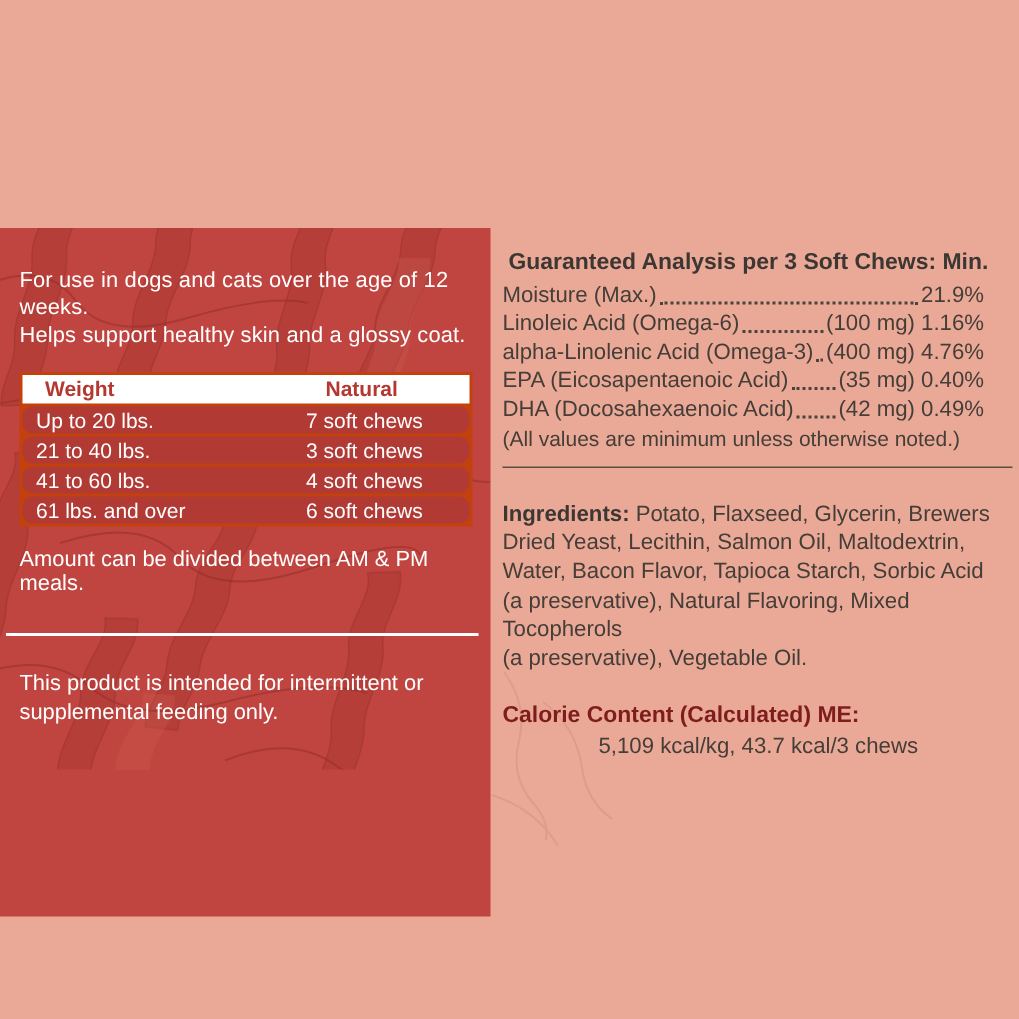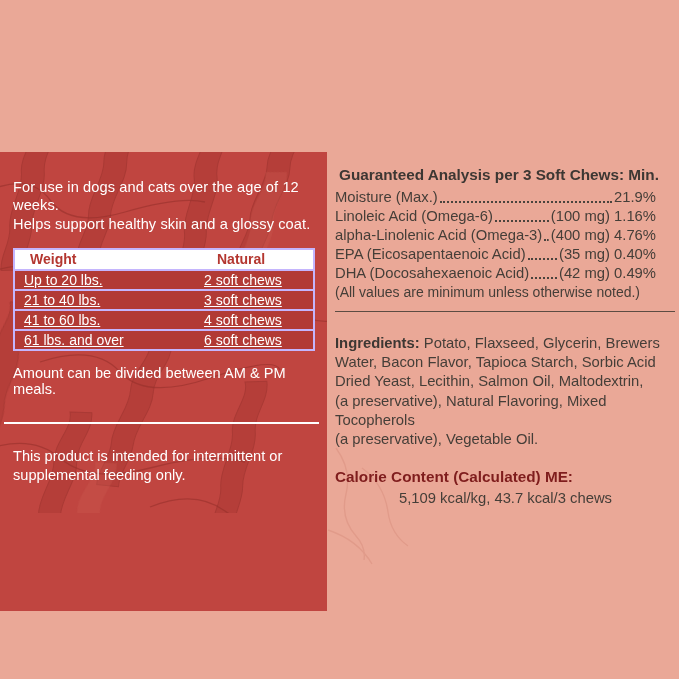--- a/index.html
+++ b/index.html
@@ -16,26 +16,26 @@
     position:absolute;left:0;top:152px;width:327px;height:459px;
     background:#c04540;overflow:hidden;color:#fff;z-index:1;
   }
   .bacon-decor{position:absolute;left:0;top:0;z-index:0;}
   .red-content{position:relative;z-index:1;padding:11px 12px 0 13px;}
   .intro{font-size:14.6px;line-height:18.5px;letter-spacing:.1px;}
   .intro span{display:block;}
   .feeding-heading{
     margin:16px 0 0;font-size:17px;font-weight:bold;letter-spacing:.4px;
   }
-  .feed-table{margin-top:6px;background:#c4b5fd;padding:2px;width:298px;text-decoration:underline;}
+  .feed-table{margin-top:6px;background:#c2410c;padding:2px;width:298px;}
   .ft-row{display:flex;align-items:center;font-size:14px;}
   .ft-head{background:#fff;color:#b43730;font-weight:bold;height:19px;}
   .ft-head .c1{padding-left:15px;}
   .ft-head .c2{padding-left:13px;}
-  .ft-data{background:#b23a35;color:#fff;height:17.5px;margin-top:2.5px;}
+  .ft-data{background:#b23a35;color:#fff;height:17.5px;margin-top:2.5px;border-radius:7px;}
   .ft-data .c1{padding-left:9px;}
   .c1{width:189px;box-sizing:border-box;}
   .c2{flex:1;}
   .split-note{margin:14px 0 0;font-size:14.6px;}
   .white-divider{
     margin:25px 0 0 -9px;width:315px;height:0;
     border:none;border-top:2px solid #ffffff;
   }
   .disclaimer{margin:23px 0 0;font-size:14.6px;line-height:19px;}
   .disclaimer span{display:block;}
@@ -113,21 +113,21 @@
       </p>
 
 
       <div class="feed-table">
         <div class="ft-row ft-head">
           <div class="c1">Weight</div>
           <div class="c2">Natural</div>
         </div>
         <div class="ft-row ft-data">
           <div class="c1">Up to 20 lbs.</div>
-          <div class="c2">2 soft chews</div>
+          <div class="c2">7 soft chews</div>
         </div>
         <div class="ft-row ft-data">
           <div class="c1">21 to 40 lbs.</div>
           <div class="c2">3 soft chews</div>
         </div>
         <div class="ft-row ft-data">
           <div class="c1">41 to 60 lbs.</div>
           <div class="c2">4 soft chews</div>
         </div>
         <div class="ft-row ft-data">
@@ -179,22 +179,22 @@
         <span class="ga-value">(42 mg) 0.49%</span>
       </div>
     </div>
 
     <div class="ga-note">(All values are minimum unless otherwise noted.)</div>
 
     <hr class="dark-divider">
 
     <p class="ingredients">
       <span class="ing-line"><b>Ingredients:</b>&nbsp;<span>Potato, Flaxseed, Glycerin, Brewers</span></span>
+      <span class="ing-line">Dried Yeast, Lecithin, Salmon Oil, Maltodextrin,</span>
       <span class="ing-line">Water, Bacon Flavor, Tapioca Starch, Sorbic Acid</span>
-      <span class="ing-line">Dried Yeast, Lecithin, Salmon Oil, Maltodextrin,</span>
       <span class="ing-line">(a preservative), Natural Flavoring, Mixed Tocopherols</span>
       <span class="ing-line">(a preservative), Vegetable Oil.</span>
     </p>
 
     <h4 class="cal-heading">Calorie Content (Calculated) ME:</h4>
     <p class="cal-value">5,109 kcal/kg, 43.7 kcal/3 chews</p>
 
   </div>
 </div>
 

